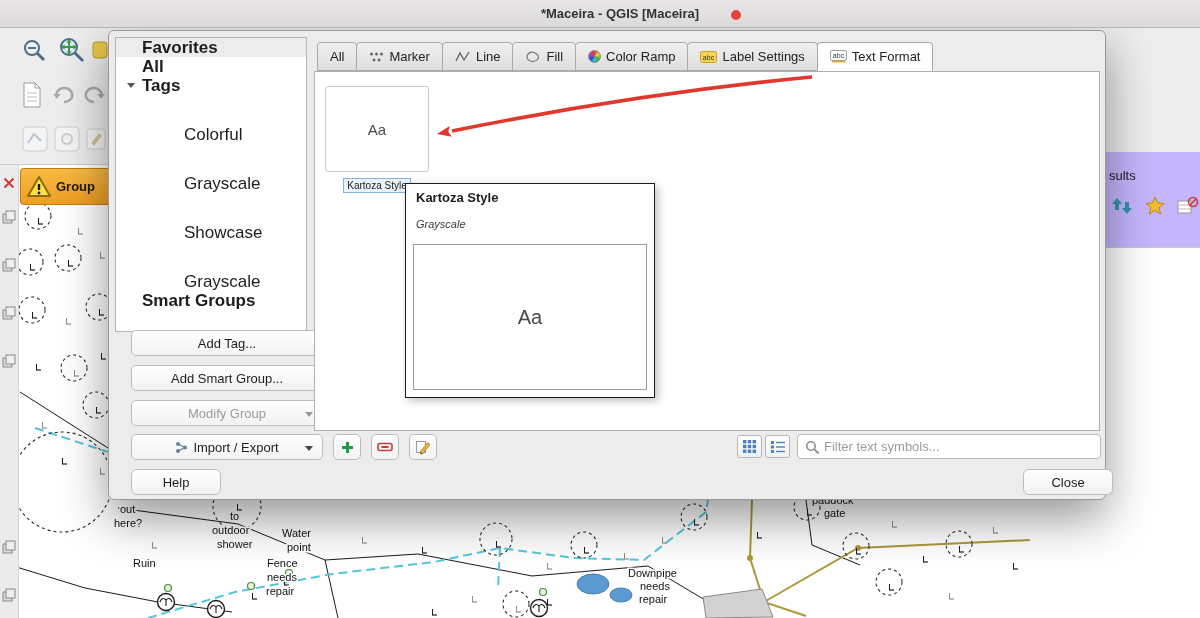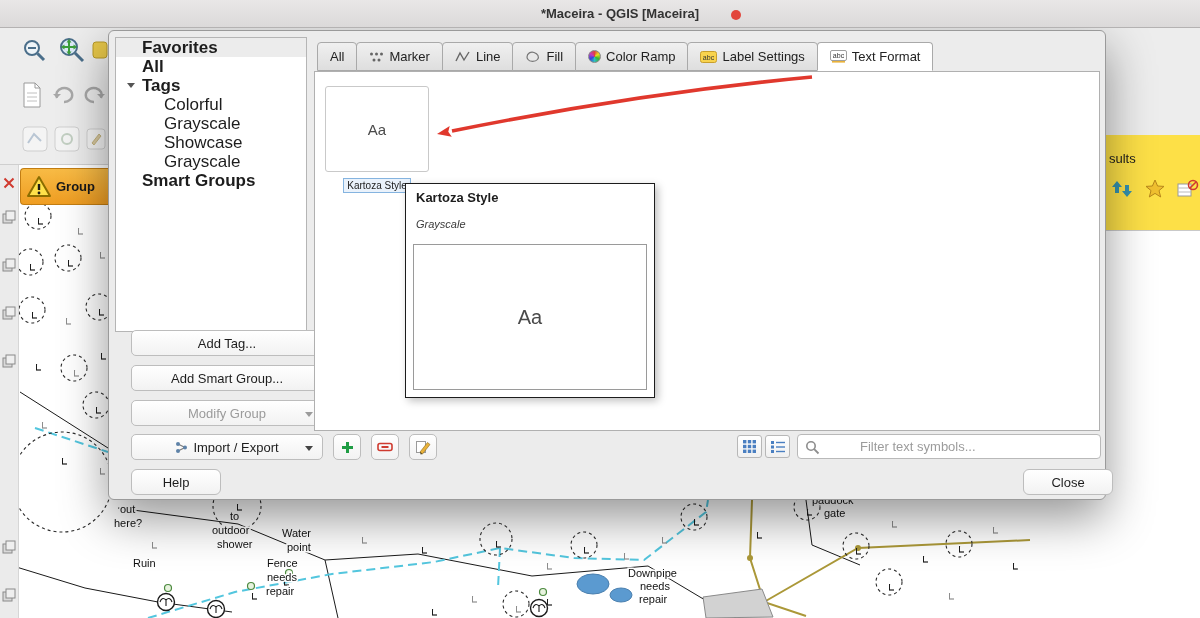--- a/index.html
+++ b/index.html
@@ -9,34 +9,34 @@
   .abs { position:absolute; }
 
   
   #titlebar { left:0; top:0; width:1200px; height:28px; z-index:45;
     background:linear-gradient(#e9e7e7,#dbd9d9); border-bottom:1px solid #b4b2b2; }
   #titlebar .ttl { width:100%; text-align:center; line-height:27px; font-size:13px; font-weight:bold; color:#333;margin-left:20px; }
   #reddot { left:731px; top:10px; width:10px; height:10px; border-radius:50%; background:#e2463c; z-index:46; }
 
   #toolband { left:0; top:28px; width:1200px; height:137px; background:#ededed; border-bottom:1px solid #cfcfcf; z-index:1; }
   #leftstrip { left:0; top:165px; width:19px; height:453px; background:#ebebeb; border-right:1px solid #d6d6d6; z-index:2; }
-  #results { left:1105px; top:135px; width:95px; height:96px; background:#fde047; border-bottom:1px solid #c9c9c9; z-index:2; }
+  #results { left:1105px; top:152px; width:95px; height:96px; background:#c4b5fd; border-bottom:1px solid #c9c9c9; z-index:2; }
   #results .rtxt { left:4px; top:16px; font-size:13px; color:#1c1c1c; }
   #msgbar { left:20px; top:168px; width:90px; height:37px; z-index:2; display:flex; align-items:center;
     background:linear-gradient(#f8bb45,#ef9d22); border:1px solid #c27d12; border-right:none; border-radius:4px 0 0 4px; }
   #msgbar .mtxt { font-size:13px; font-weight:bold; color:#1a1a1a; margin-left:4px; }
 
   
   #dlg { left:108px; top:30px; width:998px; height:470px; background:#ececec; z-index:10;
     border:1px solid #9a9a9a; border-radius:6px; box-shadow:0 18px 48px rgba(0,0,0,.42); }
   #tree { left:6px; top:6px; width:192px; height:295px; background:#fff; border:1px solid #b5b5b5; font-size:17px; overflow:hidden; }
   .trow { position:relative; height:19px; line-height:19px; padding-left:26px; white-space:nowrap; }
   .trow.b { font-weight:bold; }
   .trow.first { background:#ececec; }
-  .trow.child { padding-left:48px; font-weight:normal; }
+  .trow.child { padding-left:68px; font-weight:normal;margin-top:30px; }
   .disc { position:absolute; left:11px; top:7px; width:0; height:0;
     border-left:4px solid transparent; border-right:4px solid transparent; border-top:5px solid #555; }
 
   .mbtn { position:absolute; background:linear-gradient(#ffffff,#f2f2f2); border:1px solid #bdbdbd; border-radius:5px;
     font-size:13px; color:#1d1d1d; display:flex; align-items:center; justify-content:center;margin-left:16px; }
   .caret { width:0; height:0; border-left:4px solid transparent; border-right:4px solid transparent;
     border-top:5px solid #444; position:absolute; right:9px; top:11px; }
   .dis { color:#9b9b9b; }
   .dis .caret { border-top-color:#9b9b9b; }
   .tic { display:inline-flex; margin-right:5px; align-items:center; }
@@ -49,21 +49,21 @@
     background:conic-gradient(#e04040,#e8e020,#36b336,#2fbfbf,#3344dd,#c23ac2,#e04040); }
 
   #content { left:205px; top:40px; width:786px; height:360px; background:#fff; border:1px solid #b0b0b0; z-index:2; }
   #card { left:10px; top:14px; width:104px; height:86px; background:#fff; border:1px solid #c9c9c9; border-radius:3px;
     display:flex; align-items:center; justify-content:center; font-size:15px; color:#4a4a4a; }
   #cardlabel { left:10px; top:103px; width:104px; text-align:center; }
   #cardlabel span { display:inline-block; font-size:10px; border:1px solid #85b4e0; background:#eaf2fb; padding:0 3px; line-height:13px; }
 
   .vbtn { position:absolute; width:25px; height:23px; background:linear-gradient(#fff,#f0f0f0); border:1px solid #b7b7b7;
     border-radius:3px; display:flex; align-items:center; justify-content:center; }
-  #search { left:688px; top:403px; width:304px; height:25px; background:#fff; border:1px solid #b9b9b9; border-radius:4px;padding-left:36px; }
+  #search { left:688px; top:403px; width:304px; height:25px; background:#fff; border:1px solid #b9b9b9; border-radius:4px; }
   #search svg { position:absolute; left:7px; top:5px; }
   #search input { width:100%; height:100%; border:none; outline:none; background:transparent; padding-left:26px;
     font-size:13px; color:#333; font-family:inherit; }
   #search input::placeholder { color:#9c9c9c; }
 
   
   #tip { left:405px; top:183px; width:250px; height:215px; background:#fff; border:1px solid #1c1c1c; z-index:30;
     box-shadow:3px 3px 8px rgba(0,0,0,.25); }
   #tip .t1 { left:10px; top:6px; font-size:13px; font-weight:bold; }
   #tip .t2 { left:10px; top:34px; font-size:11px; font-style:italic; color:#3a3a3a; }

